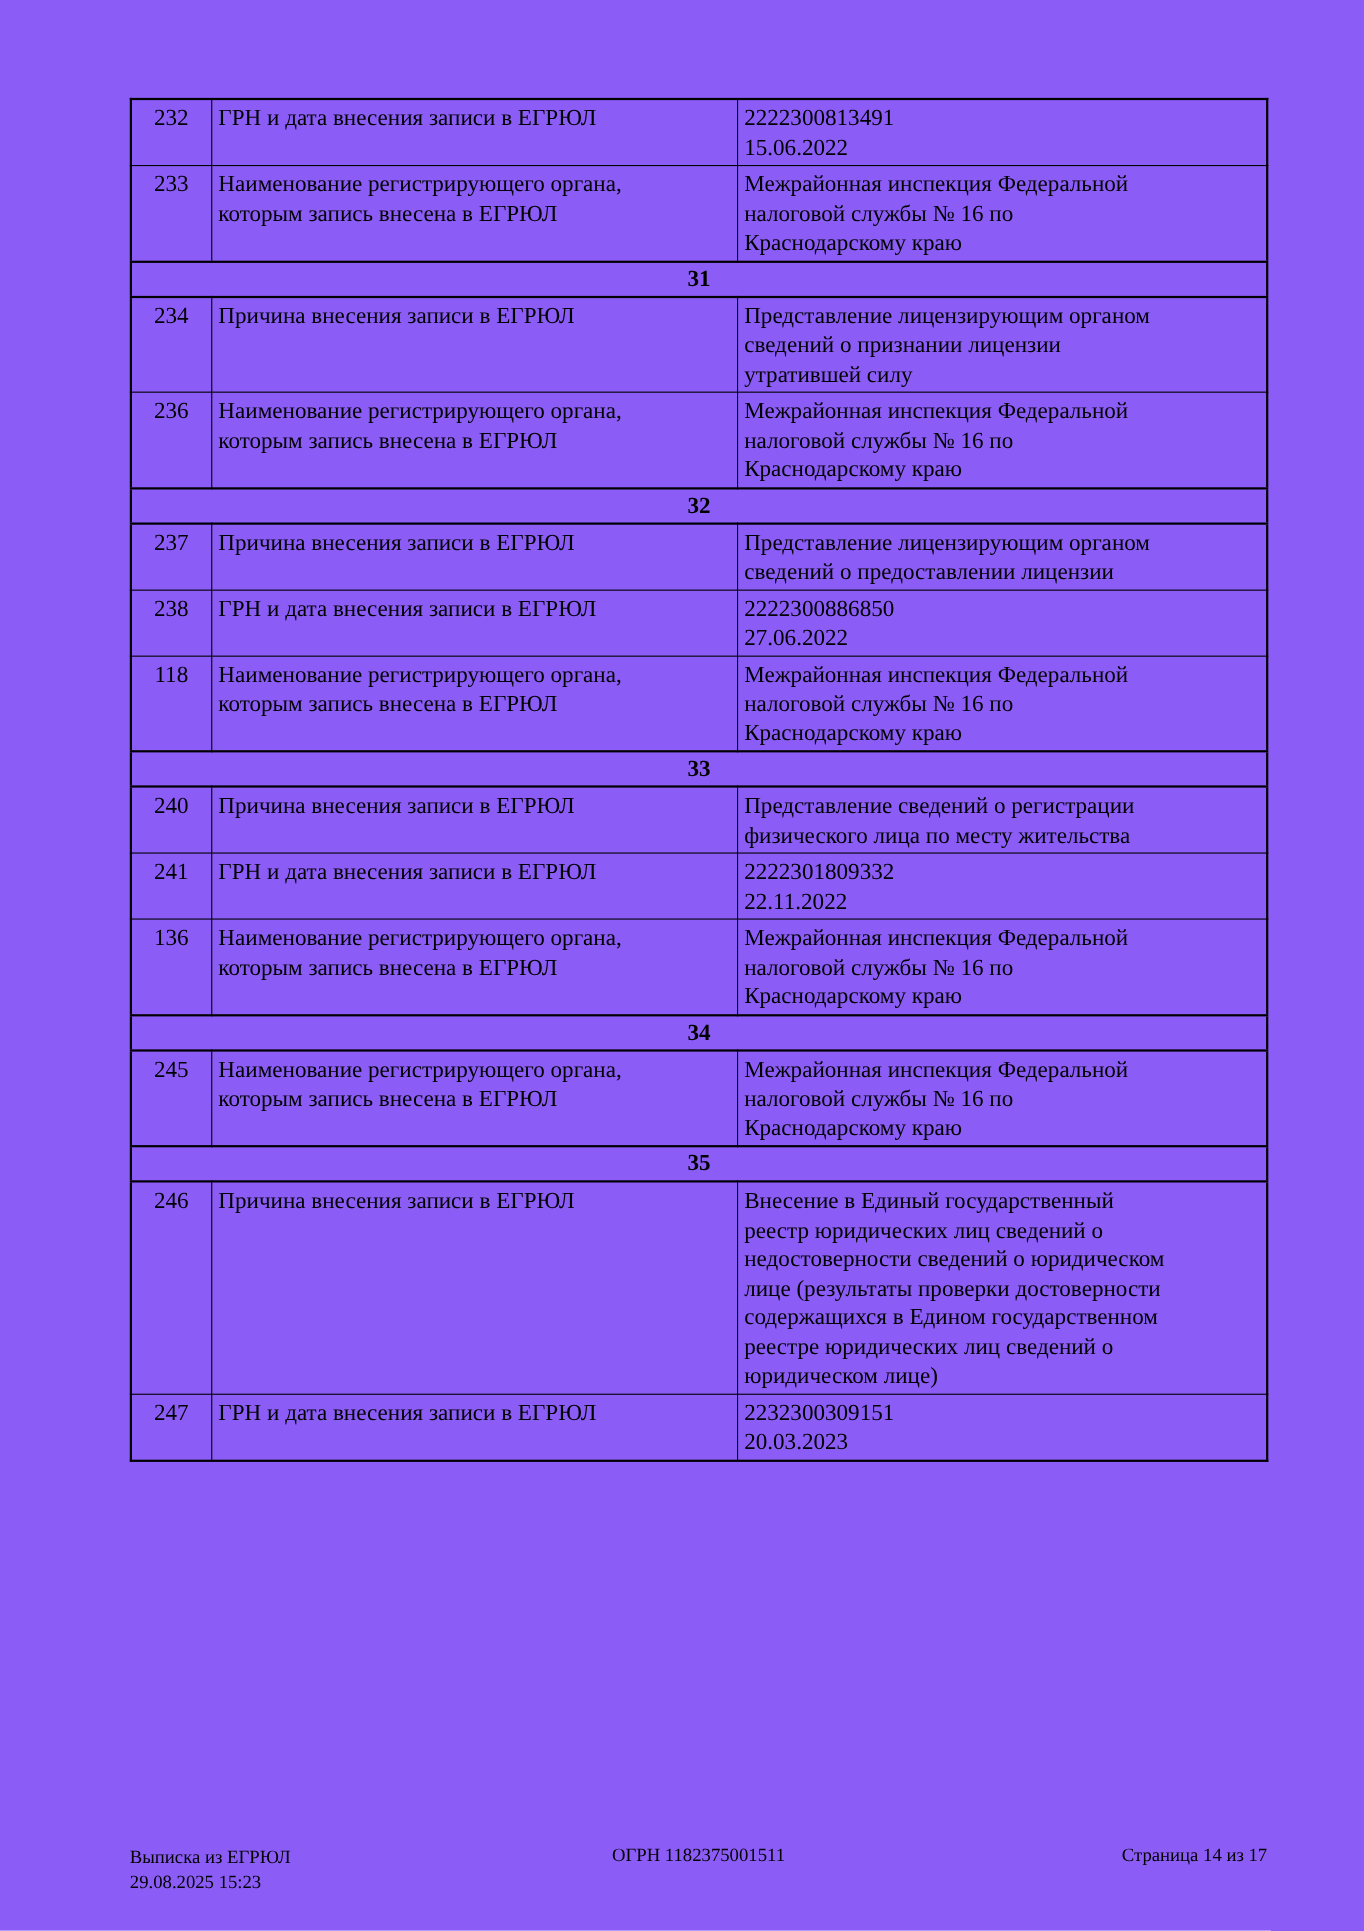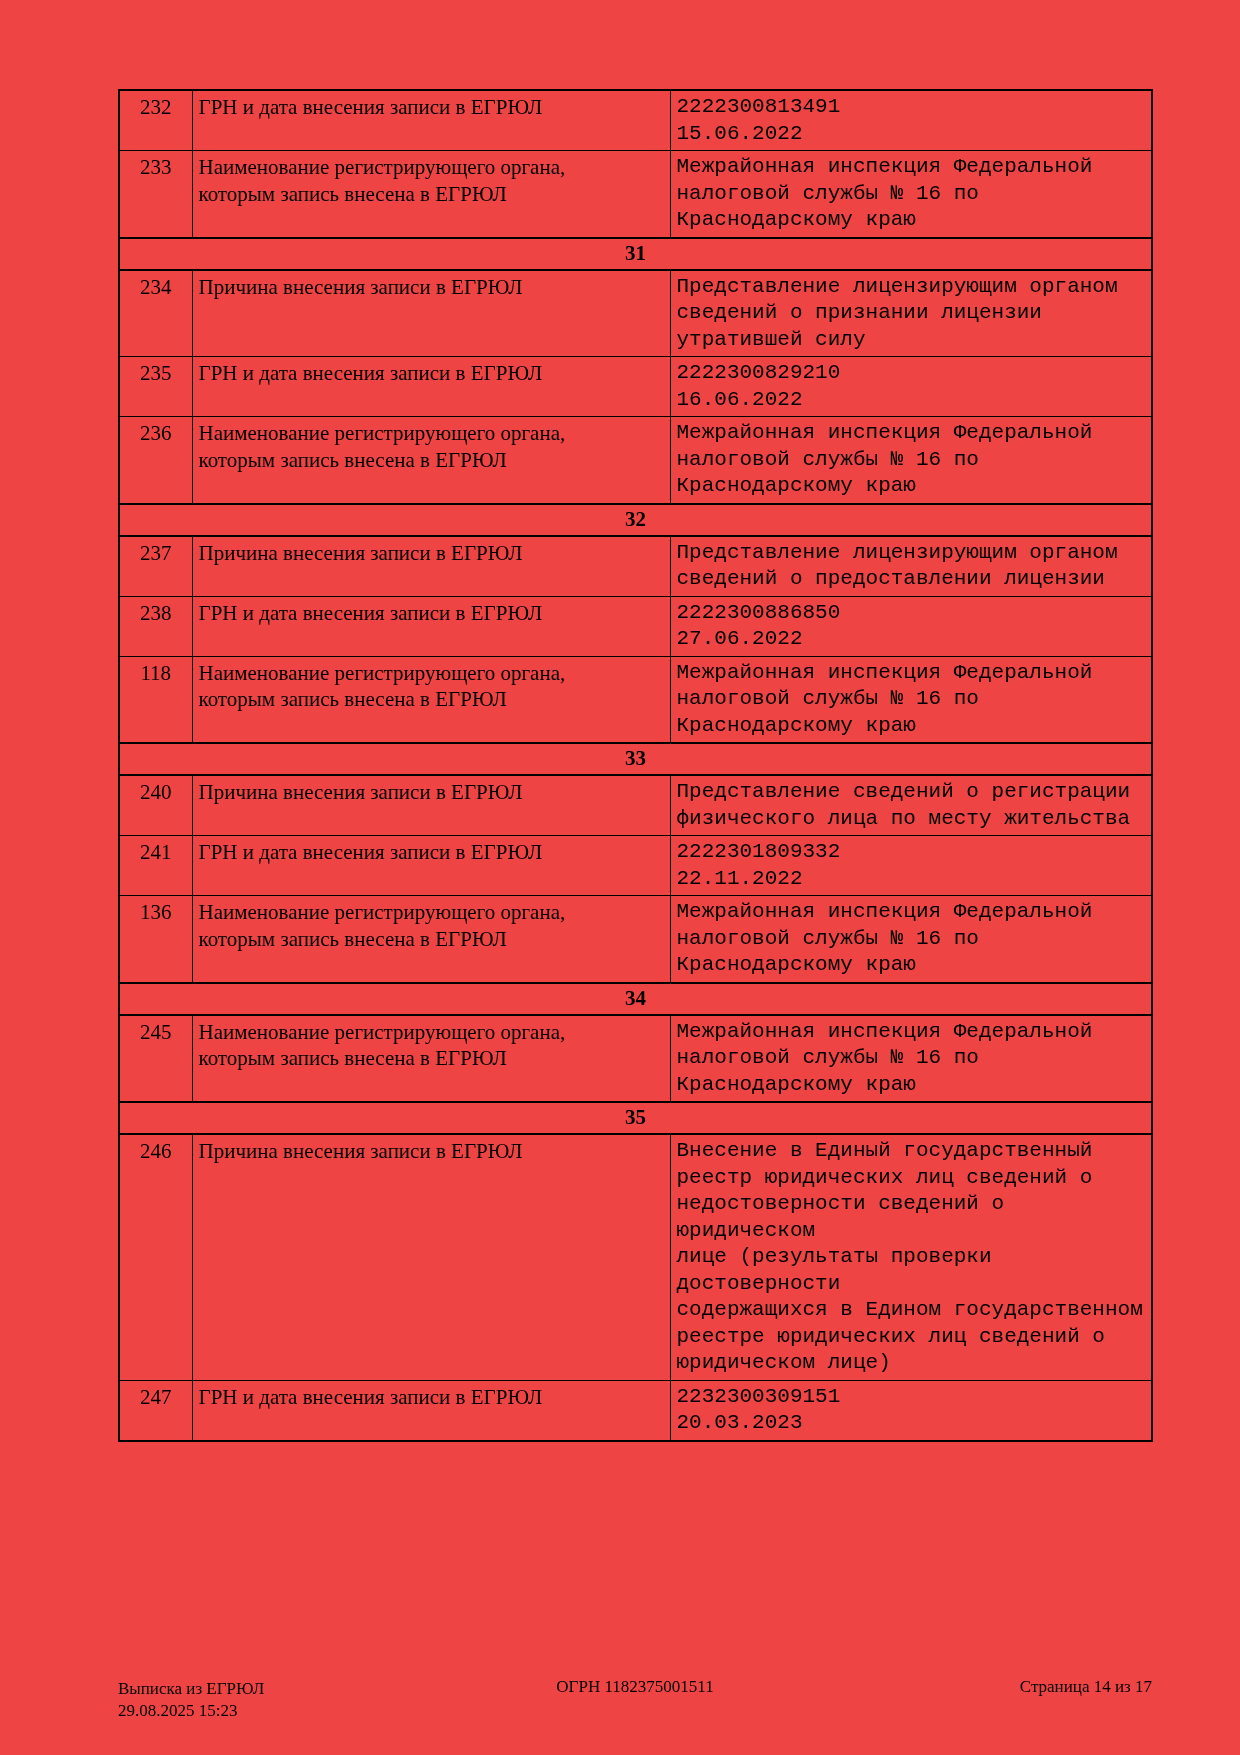--- a/index.html
+++ b/index.html
@@ -11,21 +11,21 @@
     position: relative;
     width: 1240px;
     height: 1755px;
     font-family: "Liberation Serif", "DejaVu Serif", serif;
     color: #000000;
     overflow: hidden;
   }
   .page {
     position: absolute;
     inset: 0;
-    background: #ef4444;
+    background: #8b5cf6;
   }
   table.registry {
     position: absolute;
     left: 118px;
     top: 89px;
     width: 1033px;
     border-collapse: collapse;
     table-layout: fixed;
     border: 2px solid #000;
   }
@@ -44,21 +44,20 @@
     text-align: center;
     padding: 3px 2px;
   }
   td.label-cell {
     padding-left: 5px;
     white-space: pre-line;
   }
   td.value-cell {
     padding-left: 6px;
     white-space: pre-line;
-    font-family: Liberation Mono, monospace;
   }
   tr.section-row td.section-cell {
     text-align: center;
     font-weight: bold;
     padding: 2px 0 3px 0;
     border-top: 2px solid #000;
     border-bottom: 2px solid #000;
     line-height: 25px;
   }
   .footer {
@@ -117,26 +116,20 @@
         </tr>
         <tr class="section-row">
           <td colspan="3" class="section-cell">31</td>
         </tr>
         <tr class="entry-row">
           <td class="num-cell">234</td>
           <td class="label-cell">Причина внесения записи в ЕГРЮЛ</td>
           <td class="value-cell">Представление лицензирующим органом
 сведений о признании лицензии
 утратившей силу</td>
-        </tr>
-        <tr class="entry-row">
-          <td class="num-cell">235</td>
-          <td class="label-cell">ГРН и дата внесения записи в ЕГРЮЛ</td>
-          <td class="value-cell">2222300829210
-16.06.2022</td>
         </tr>
         <tr class="entry-row">
           <td class="num-cell">236</td>
           <td class="label-cell">Наименование регистрирующего органа,
 которым запись внесена в ЕГРЮЛ</td>
           <td class="value-cell">Межрайонная инспекция Федеральной
 налоговой службы № 16 по
 Краснодарскому краю</td>
         </tr>
         <tr class="section-row">

